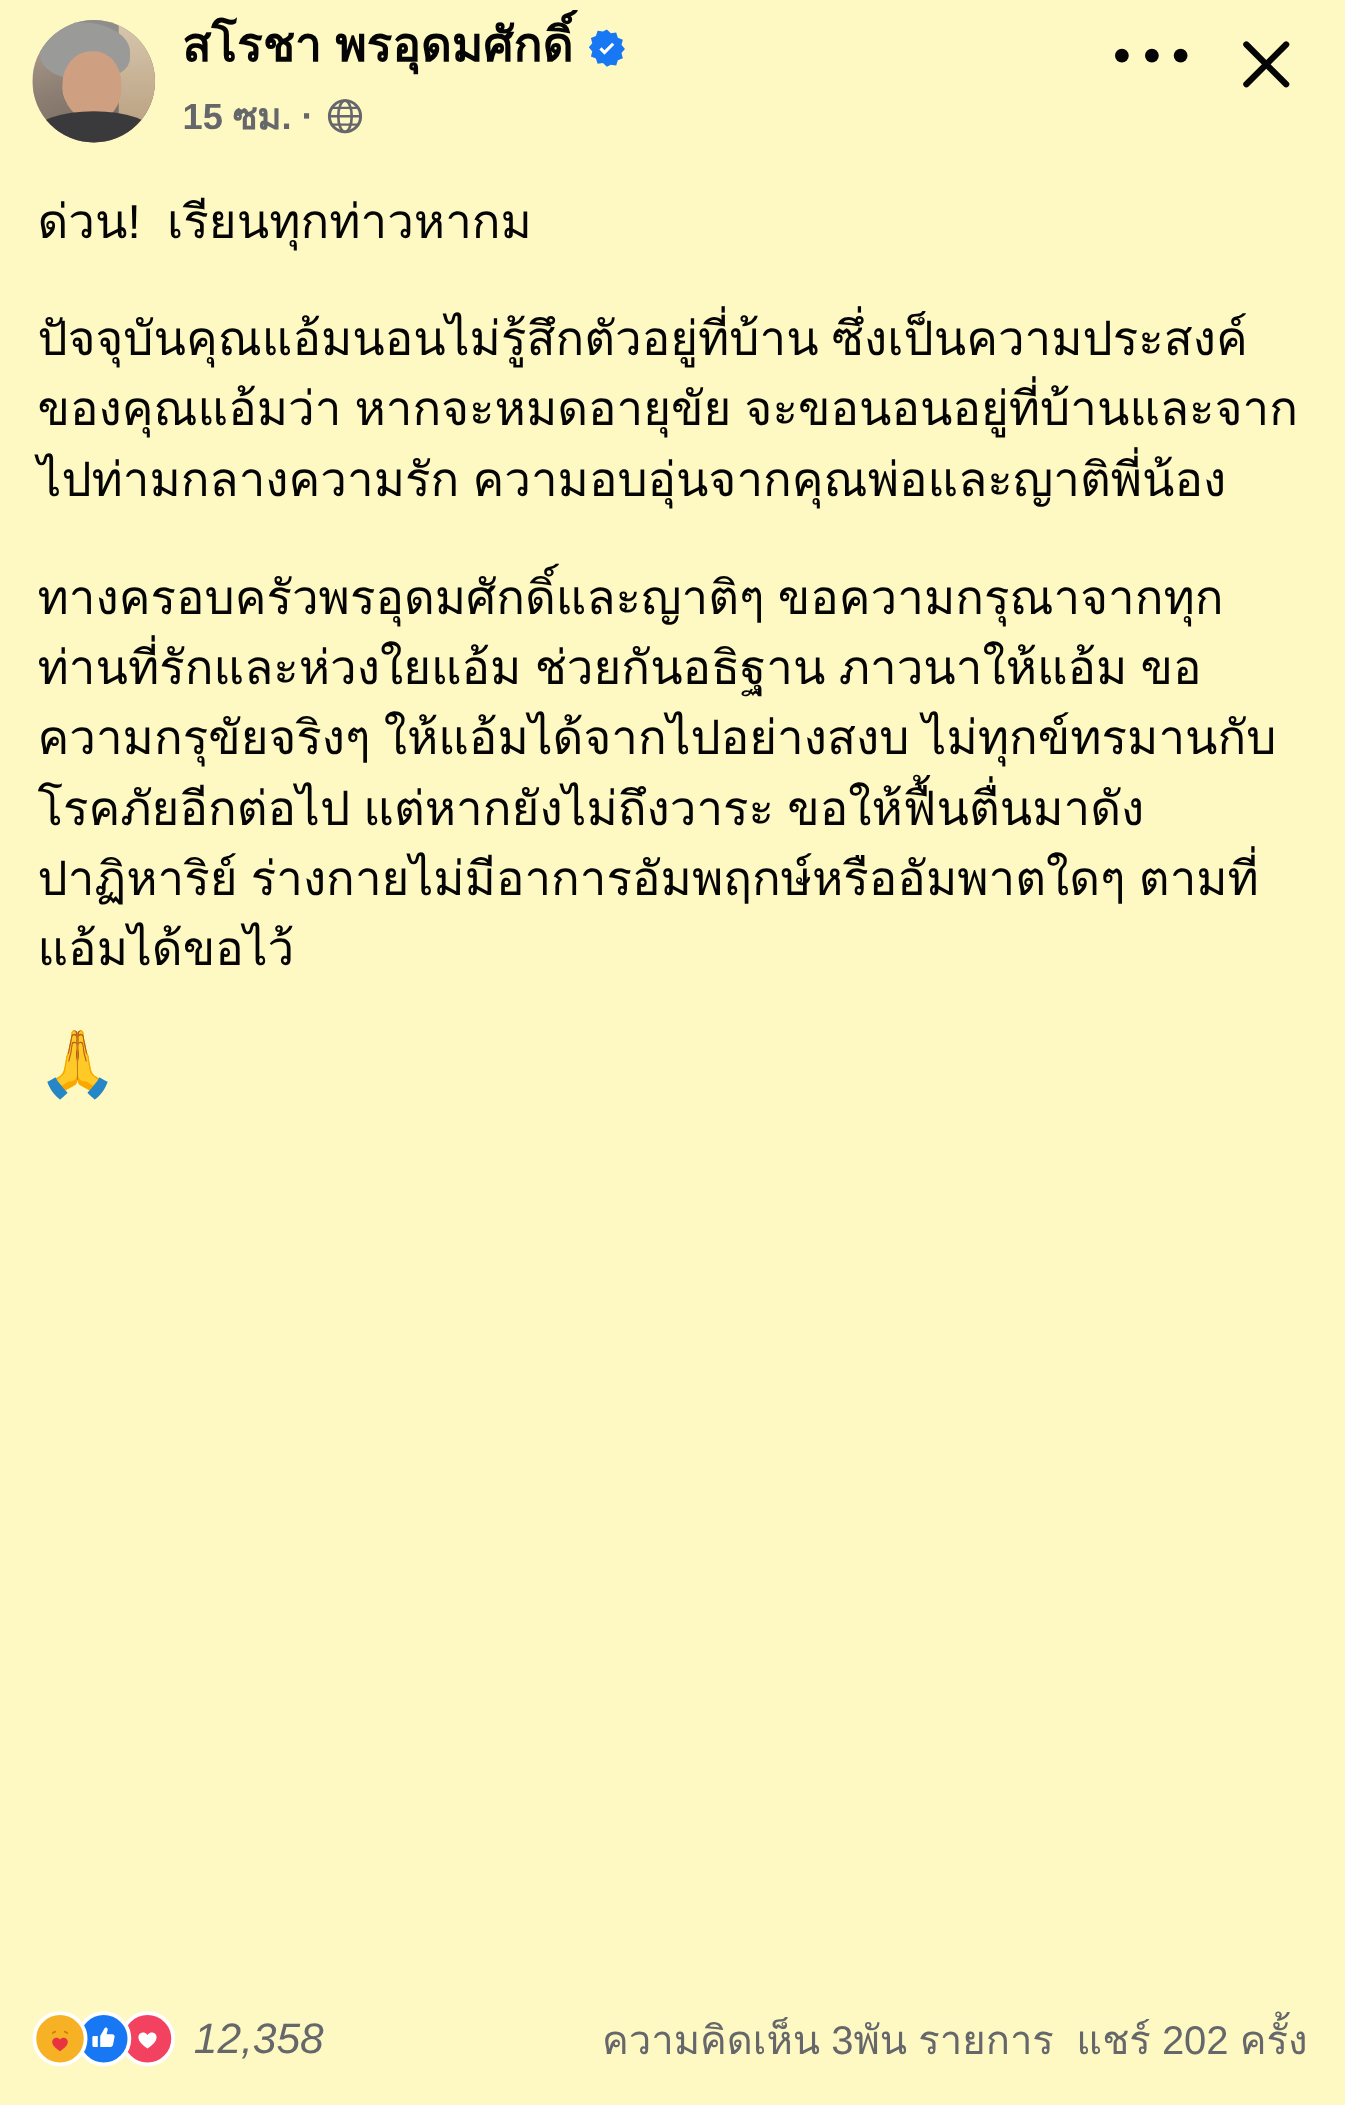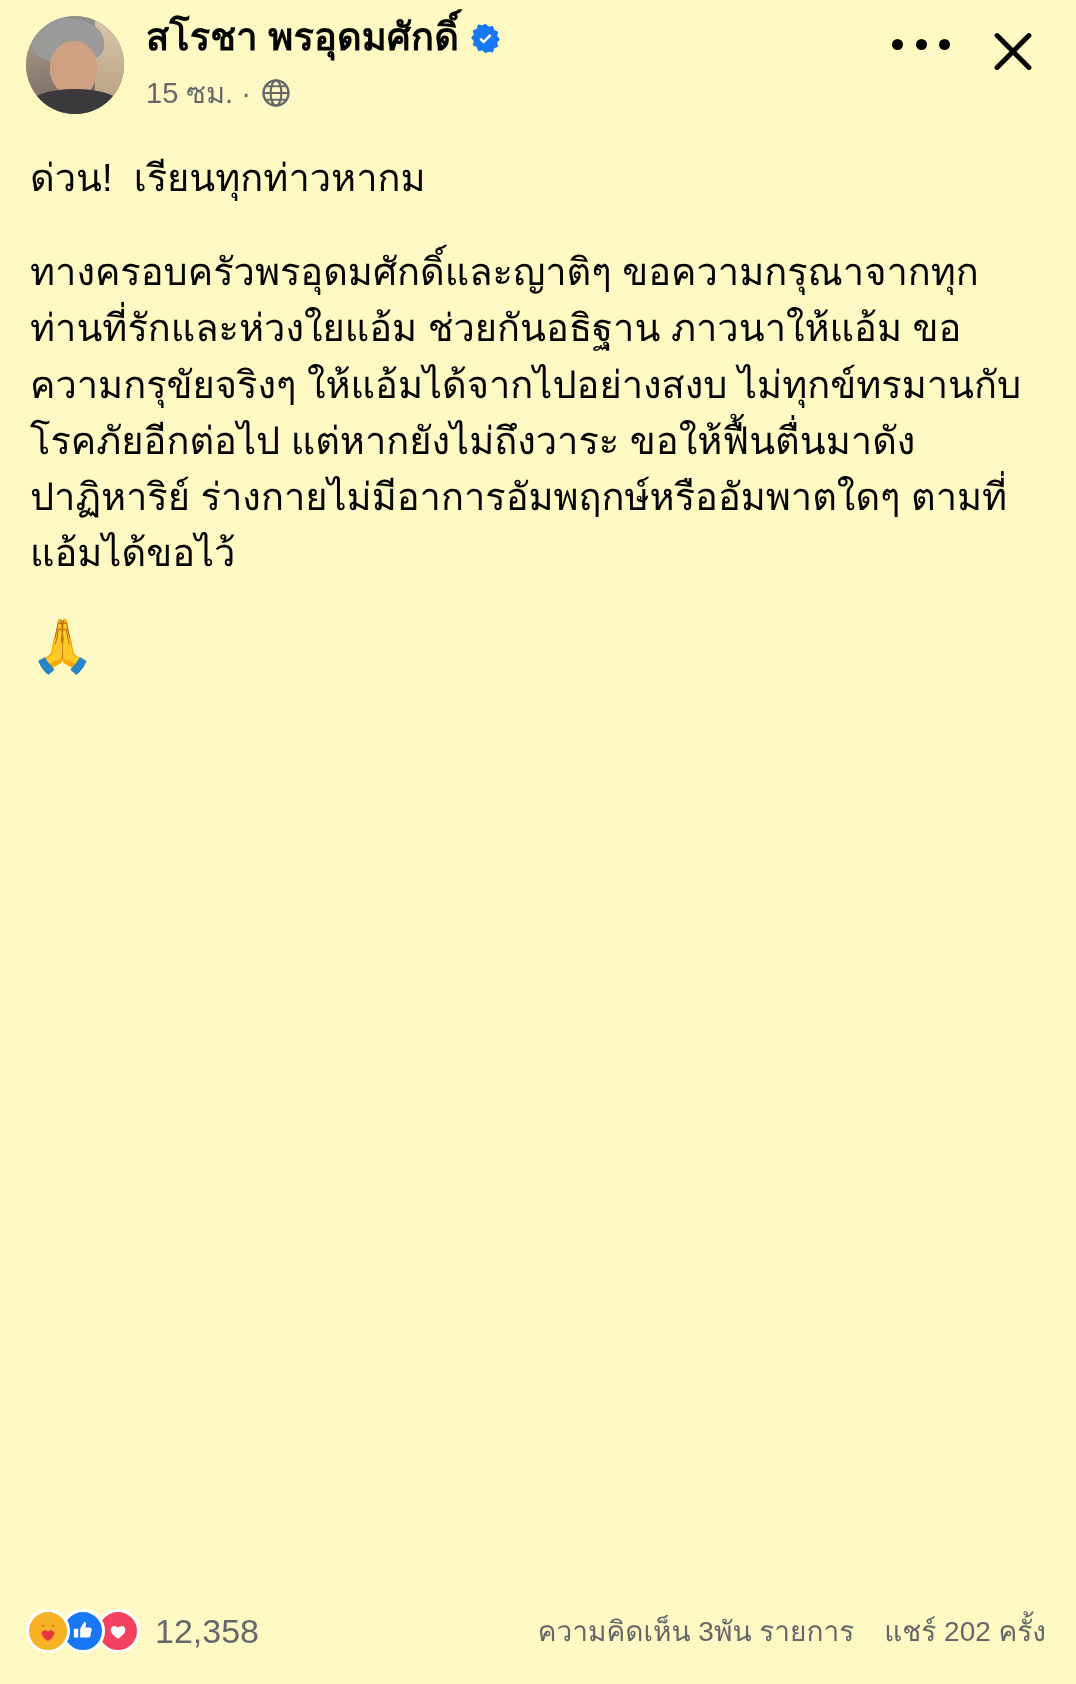--- a/index.html
+++ b/index.html
@@ -113,20 +113,21 @@
     display: inline-block;
     margin-top: 3px;
   }
   .meta-row {
     display: flex;
     align-items: center;
     gap: 8px;
     margin-top: 14px;
     color: #65676b;
     font-size: 29px;
+    font-weight: bold;
   }
   .meta-sep {
     font-size: 29px;
     color: #65676b;
   }
   .globe-icon {
     width: 30px;
     height: 30px;
     display: inline-block;
     margin-left: 2px;
@@ -198,20 +199,21 @@
   .post-footer {
     height: 96px;
     display: flex;
     align-items: center;
     padding: 0 26px 10px 26px;
     gap: 10px;
   }
   .reactions {
     display: flex;
     align-items: center;
+    font-style: italic;
   }
   .reaction {
     width: 44px;
     height: 44px;
     border-radius: 50%;
     margin-right: -9px;
     border: 3px solid #fff;
     display: flex;
     align-items: center;
     justify-content: center;
@@ -225,22 +227,22 @@
   .react-count {
     font-size: 34px;
     color: #65676b;
     margin-left: 24px;
     white-space: nowrap;
   }
   .footer-right {
     margin-left: auto;
     display: flex;
     align-items: center;
-    gap: 30px;
-    font-size: 28px;
+    gap: 18px;
+    font-size: 32px;
     color: #65676b;
     white-space: nowrap;
     padding-right: 4px;
   }
   .footer-right span { cursor: pointer; }
 </style>
 </head>
 <body>
 
 <div class="post">
@@ -285,20 +287,21 @@
         <i></i>
         <i></i>
         <i></i>
       </div>
       <div class="close-btn"></div>
     </div>
   </div>
 
   <div class="post-body">
     <p class="para">ด่วน!  เรียนทุกท่าวหากม</p>
+    <p class="para">ปัจจุบันคุณแอ้มนอนไม่รู้สึกตัวอยู่ที่บ้าน ซึ่งเป็นความประสงค์ของคุณแอ้มว่า หากจะหมดอายุขัย จะขอนอนอยู่ที่บ้านและจากไปท่ามกลางความรัก ความอบอุ่นจากคุณพ่อและญาติพี่น้อง</p>
     <p class="para">ทางครอบครัวพรอุดมศักดิ์และญาติๆ ขอความกรุณาจากทุกท่านที่รักและห่วงใยแอ้ม ช่วยกันอธิฐาน ภาวนาให้แอ้ม ขอความกรุขัยจริงๆ ให้แอ้มได้จากไปอย่างสงบ ไม่ทุกข์ทรมานกับโรคภัยอีกต่อไป แต่หากยังไม่ถึงวาระ ขอให้ฟื้นตื่นมาดังปาฏิหาริย์ ร่างกายไม่มีอาการอัมพฤกษ์หรืออัมพาตใดๆ ตามที่แอ้มได้ขอไว้</p>
     <p class="emoji-line">🙏</p>
   </div>
 
   <div class="post-footer">
     <div class="reactions">
       <div class="reaction r-care">
         <svg viewBox="0 0 24 24" width="30" height="30" aria-hidden="true">
           <circle cx="12" cy="12" r="11" fill="#f7b125"></circle>
           <path fill="#e8343f" d="M12 20c-2.6-1.9-5-3.7-5-6.1 0-1.5 1.2-2.6 2.6-2.6.9 0 1.8.4 2.4 1.2.6-.8 1.5-1.2 2.4-1.2 1.4 0 2.6 1.1 2.6 2.6 0 2.4-2.4 4.2-5 6.1z"></path>

